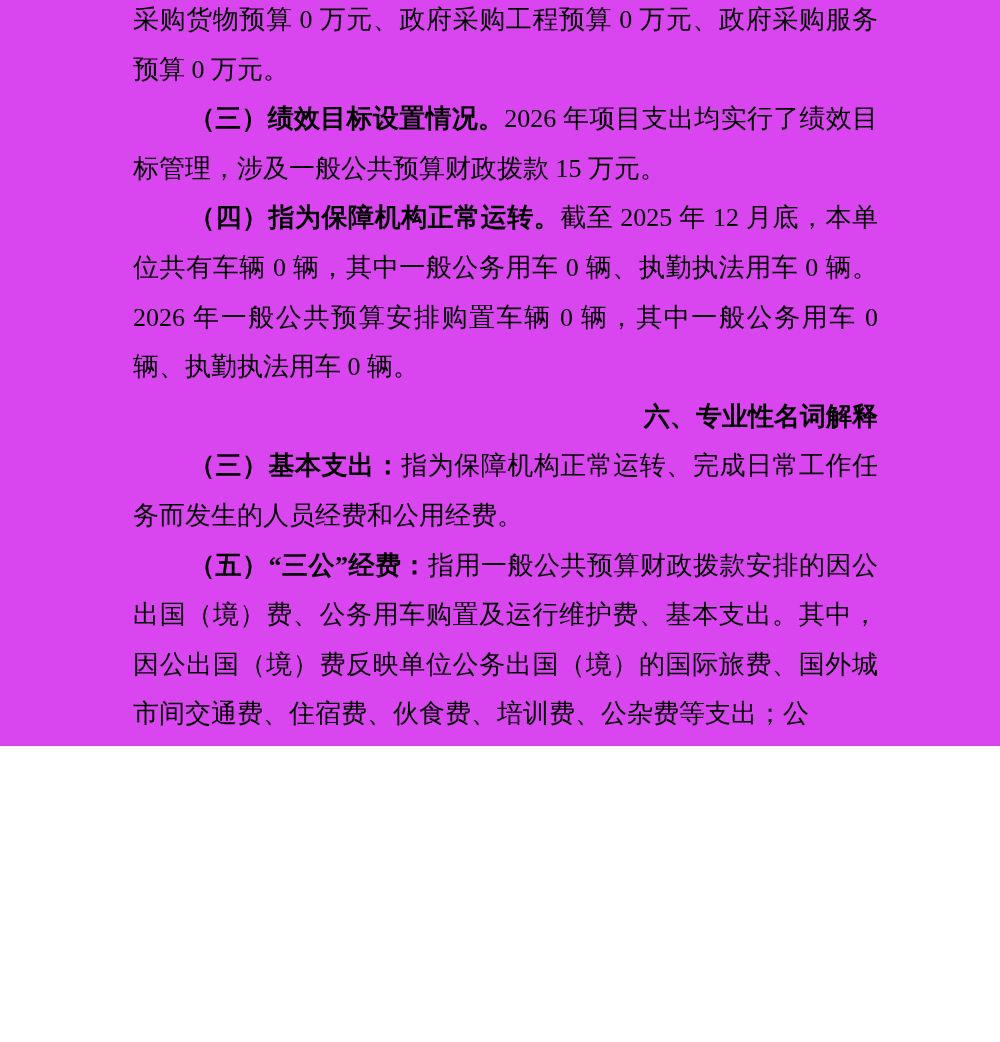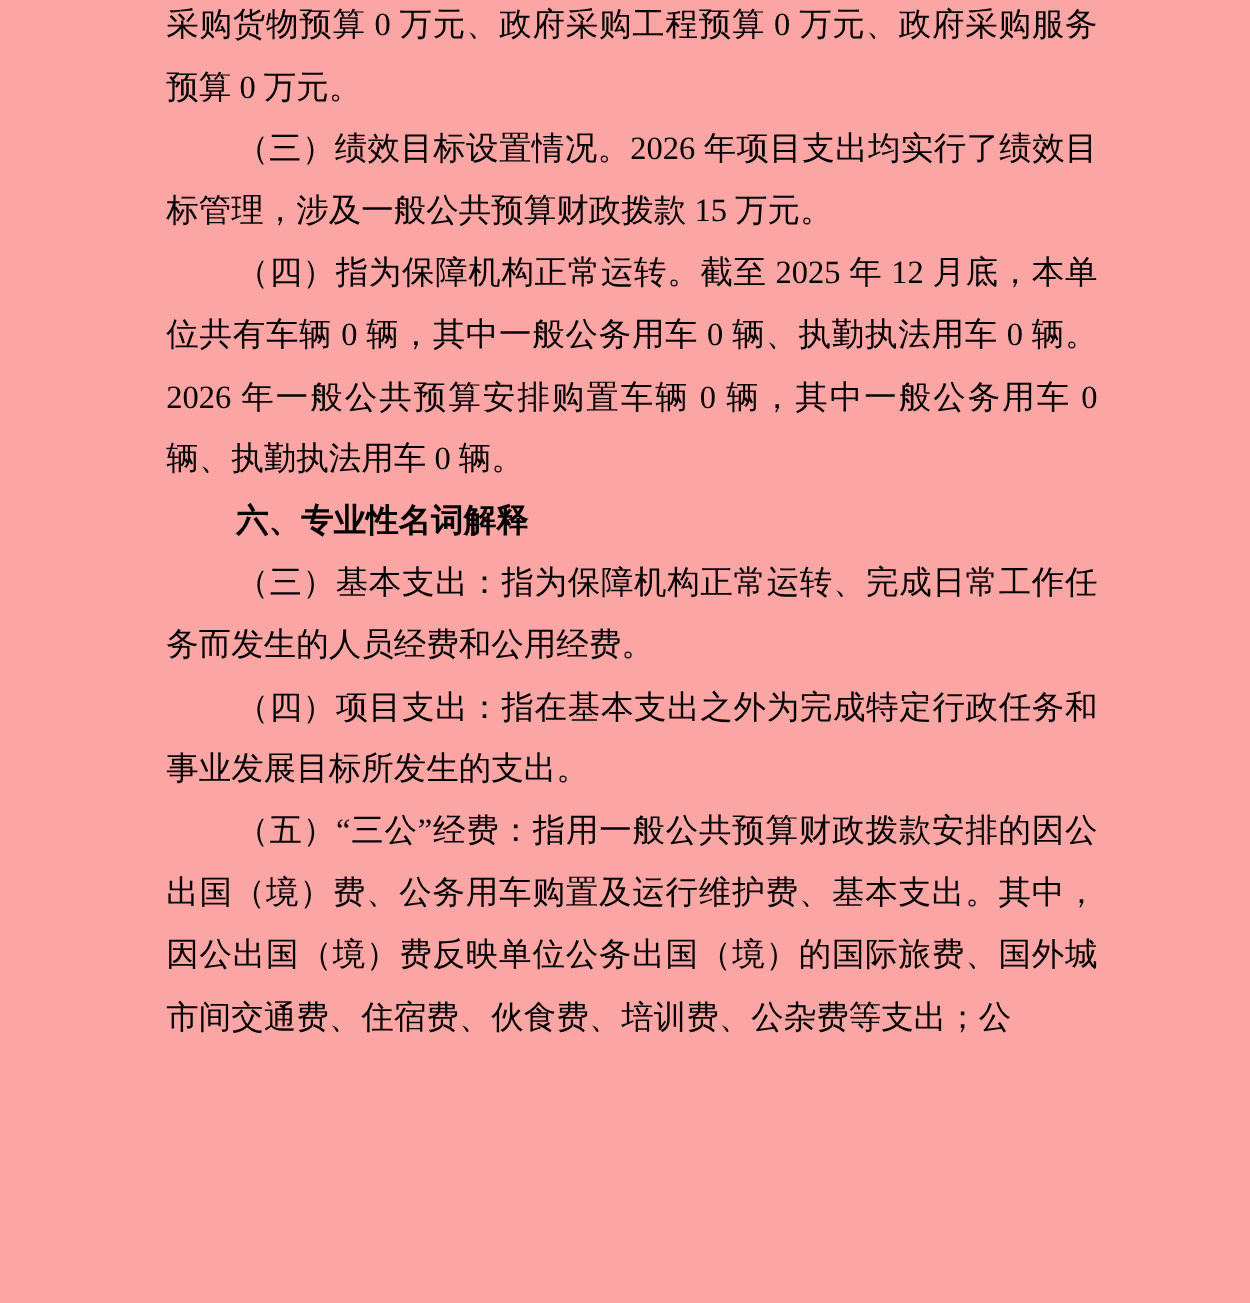--- a/index.html
+++ b/index.html
@@ -3,22 +3,22 @@
 <meta charset="utf-8">
 <style>
   html, body {
     margin: 0;
     padding: 0;
     background: #ffffff;
   }
   .page {
     position: relative;
     width: 1000px;
-    height: 1042px;
-    background: #fca5a5;
+    height: 746px;
+    background: #d946ef;
     overflow: hidden;
   }
   .doc {
     position: absolute;
     left: 133px;
     top: -5px;
     width: 745px;
     color: #000000;
     font-family: "Liberation Serif", serif;
     font-size: 26px;
@@ -28,43 +28,42 @@
   }
   .doc p, .doc h2 {
     margin: 0;
     padding: 0;
     font-size: 26px;
     line-height: 49.6px;
   }
   .para { font-weight: normal; }
   .indent { text-indent: 56px; }
   .noindent { text-indent: 0; }
-  .lead { font-weight: 400; }
+  .lead { font-weight: 700; }
   .heading {
     font-family: Liberation Sans, sans-serif;
     font-weight: 700;
-    text-align: left;
+    text-align: right;
   }
 </style>
 </head>
 <body>
 
 <div class="page">
   <div class="doc">
 
     <p class="para noindent"><span class="body-text">采购货物预算 0 万元、政府采购工程预算 0 万元、政府采购服务预算 0 万元。</span></p>
 
     <p class="para indent"><span class="lead">（三）绩效目标设置情况。</span><span class="body-text">2026 年项目支出均实行了绩效目标管理，涉及一般公共预算财政拨款 15 万元。</span></p>
 
     <p class="para indent"><span class="lead">（四）指为保障机构正常运转。</span><span class="body-text">截至 2025 年 12 月底，本单位共有车辆 0 辆，其中一般公务用车 0 辆、执勤执法用车 0 辆。2026 年一般公共预算安排购置车辆 0 辆，其中一般公务用车 0 辆、执勤执法用车 0 辆。</span></p>
 
     <h2 class="heading indent">六、专业性名词解释</h2>
 
 
 
     <p class="para indent"><span class="lead">（三）基本支出：</span><span class="body-text">指为保障机构正常运转、完成日常工作任务而发生的人员经费和公用经费。</span></p>
 
-    <p class="para indent"><span class="lead">（四）项目支出：</span><span class="body-text">指在基本支出之外为完成特定行政任务和事业发展目标所发生的支出。</span></p>
 
     <p class="para indent"><span class="lead">（五）“三公”经费：</span><span class="body-text">指用一般公共预算财政拨款安排的因公出国（境）费、公务用车购置及运行维护费、基本支出。其中，因公出国（境）费反映单位公务出国（境）的国际旅费、国外城市间交通费、住宿费、伙食费、培训费、公杂费等支出；公</span></p>
 
   </div>
 </div>
 
 </body></html>

